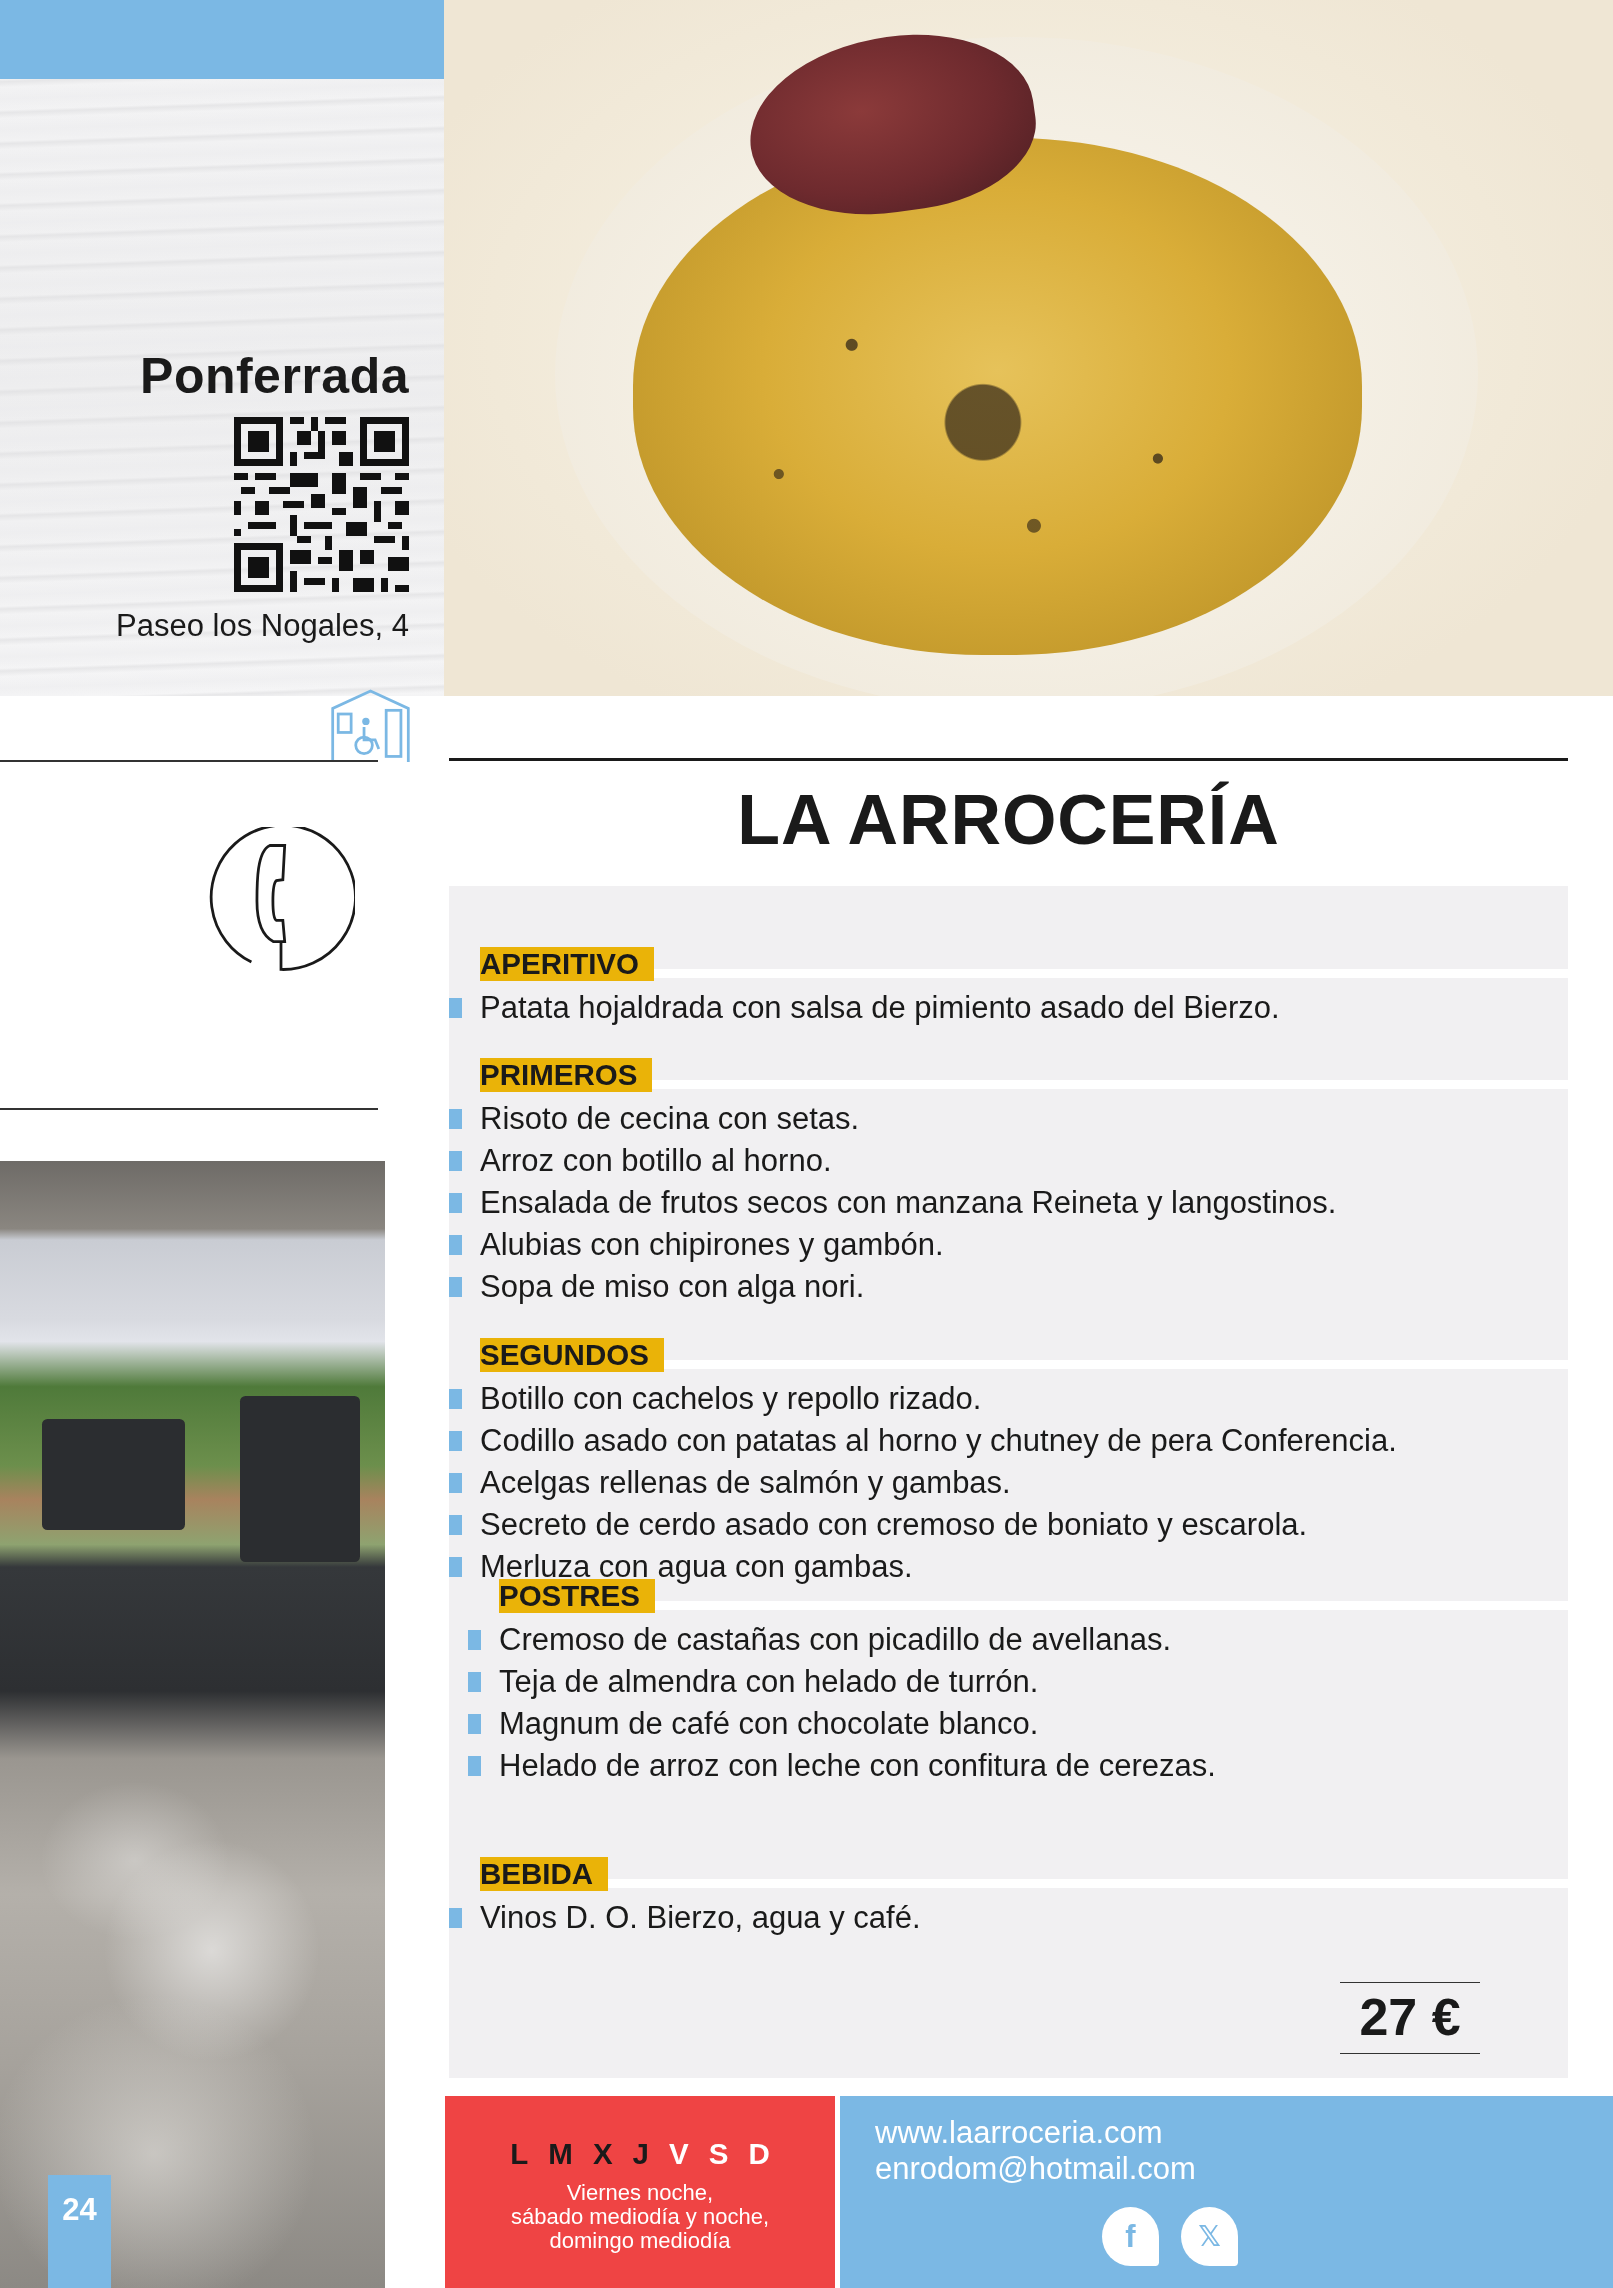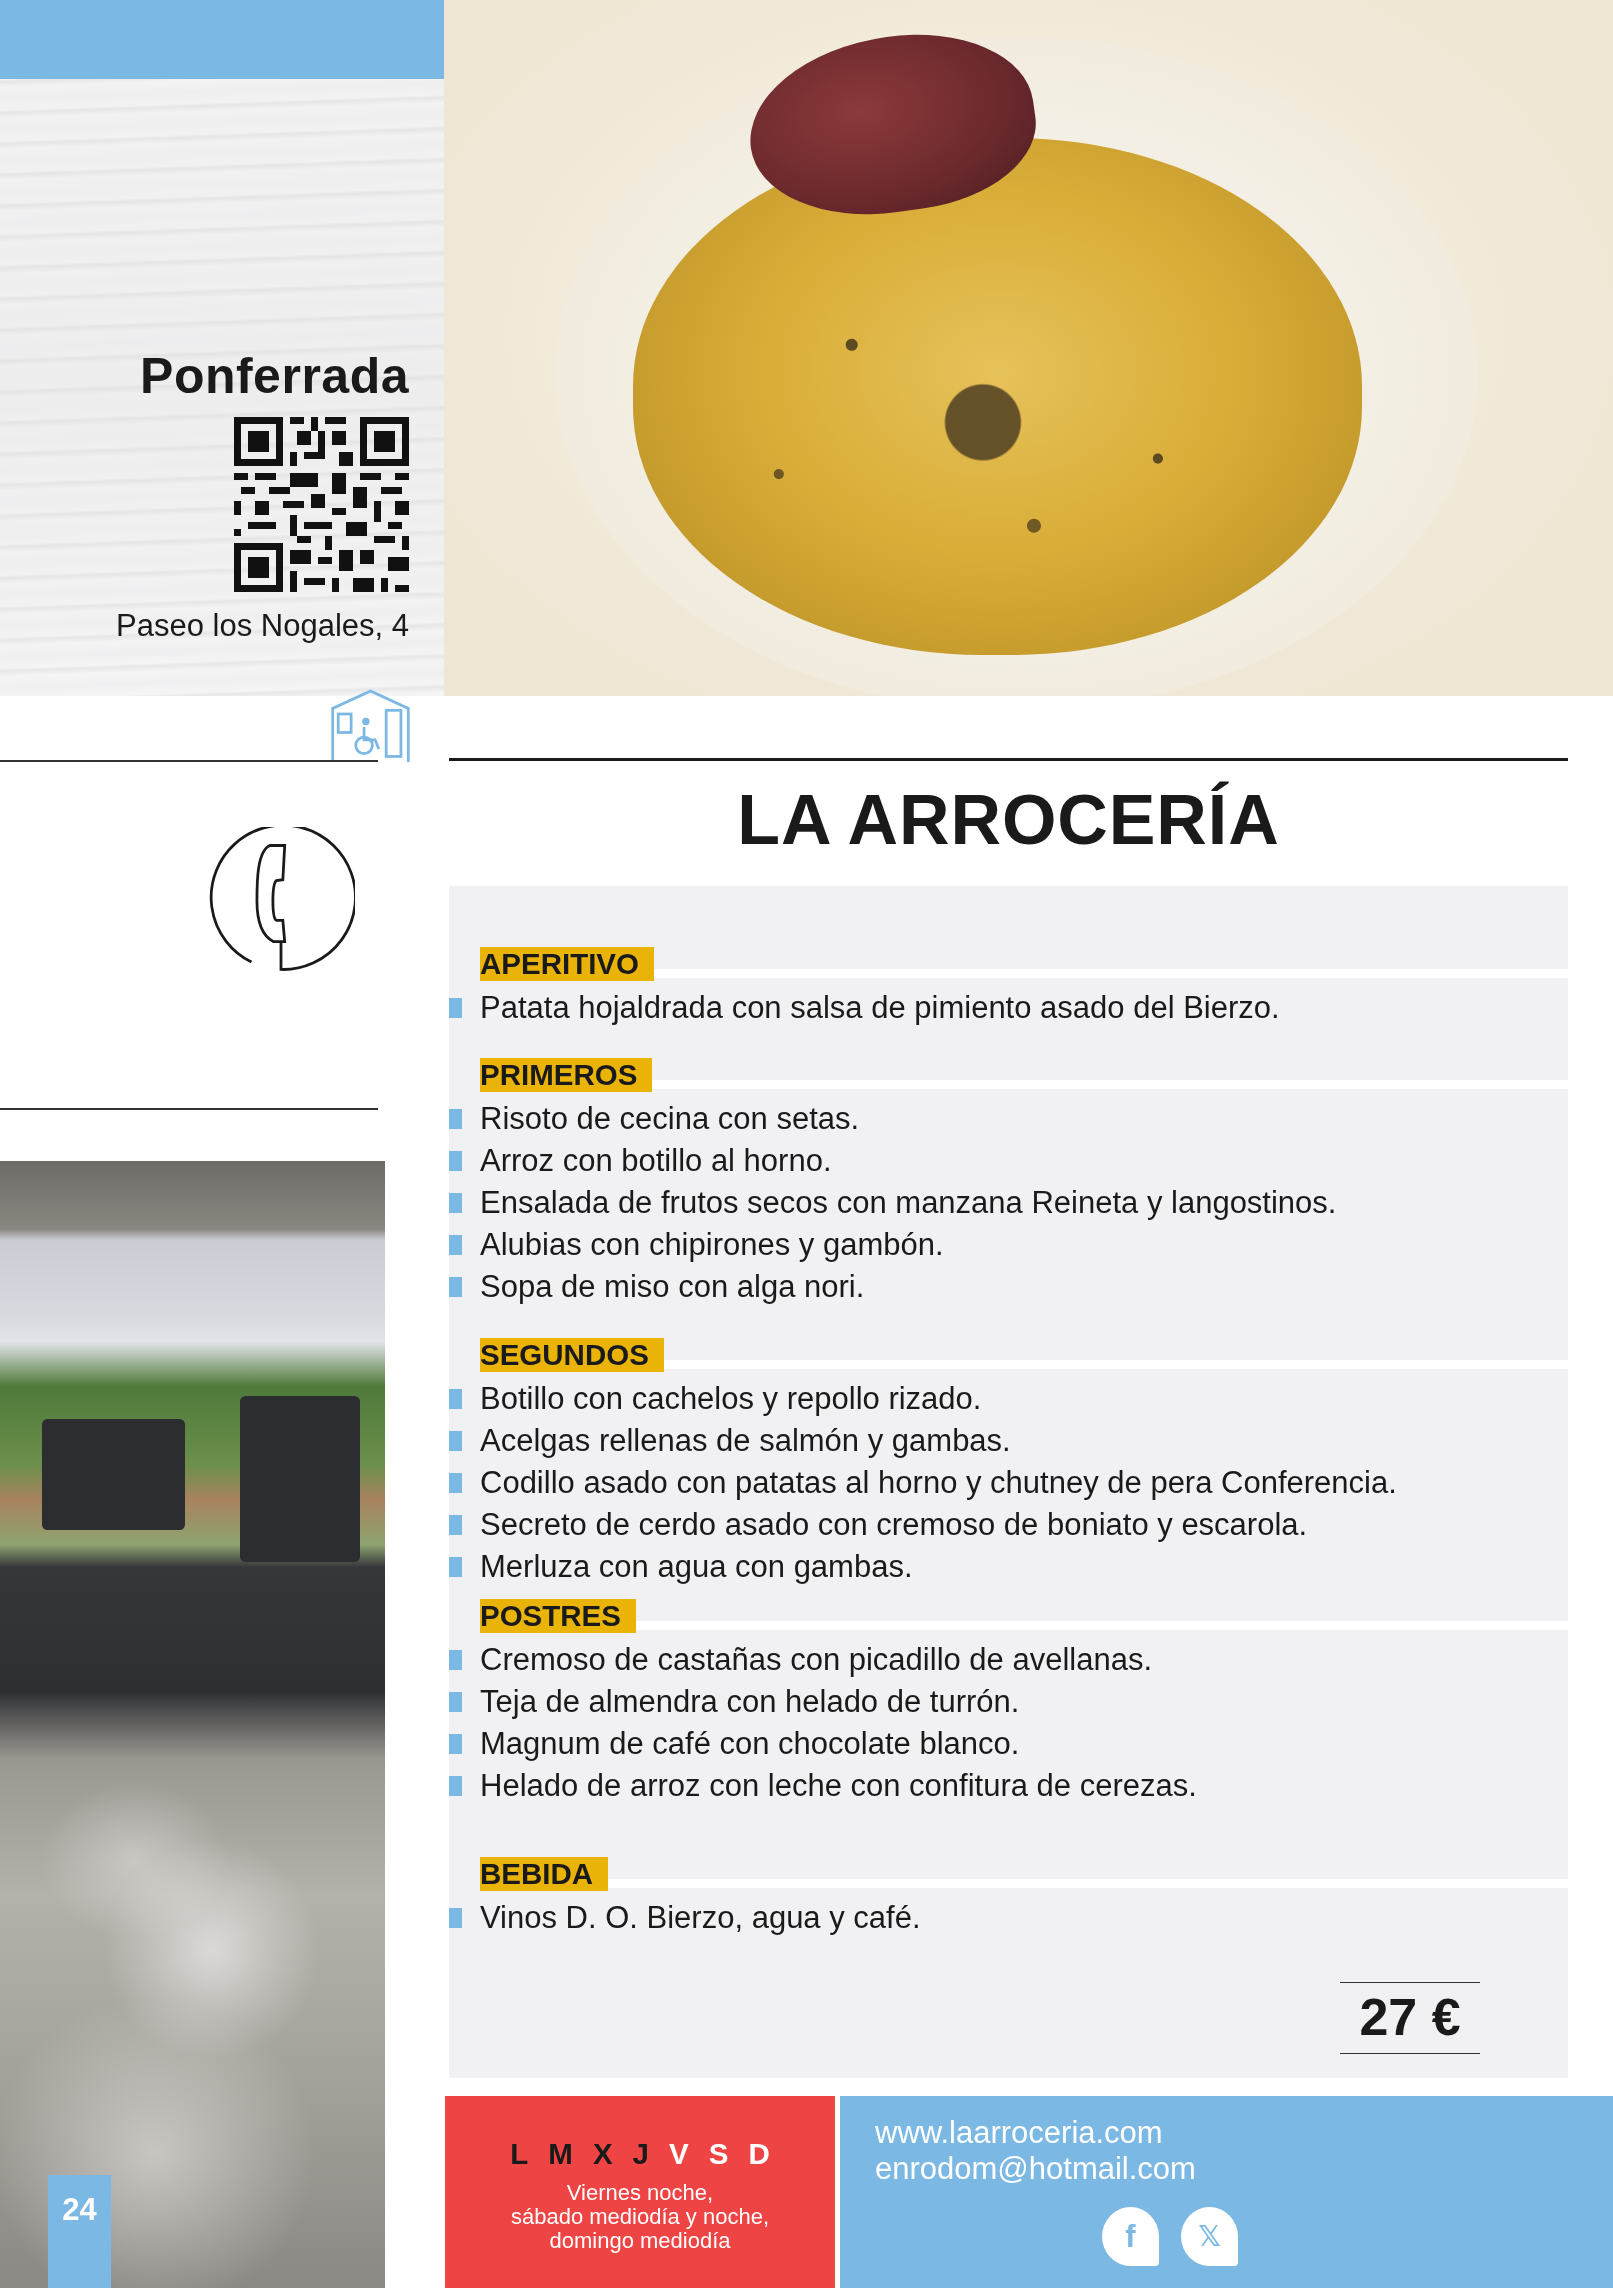--- a/index.html
+++ b/index.html
@@ -223,37 +223,37 @@
     <div class="section-head">
       <div class="bar"></div>
       <span class="label">SEGUNDOS</span>
     </div>
     <div class="item">
         <span class="bullet"></span>
         <span class="text">Botillo con cachelos y repollo rizado.</span>
       </div>
     <div class="item">
         <span class="bullet"></span>
+        <span class="text">Codillo asado con patatas al horno y chutney de pera Conferencia.</span>
+      </div>
+    <div class="item">
+        <span class="bullet"></span>
         <span class="text">Acelgas rellenas de salmón y gambas.</span>
       </div>
     <div class="item">
         <span class="bullet"></span>
-        <span class="text">Codillo asado con patatas al horno y chutney de pera Conferencia.</span>
-      </div>
-    <div class="item">
-        <span class="bullet"></span>
         <span class="text">Secreto de cerdo asado con cremoso de boniato y escarola.</span>
       </div>
     <div class="item">
         <span class="bullet"></span>
         <span class="text">Merluza con agua con gambas.</span>
       </div>
   </div>
 
-  <div class="section" style="top:702px;">
+  <div class="section" style="top:682px;margin-left:19px;">
     <div class="section-head">
       <div class="bar"></div>
       <span class="label">POSTRES</span>
     </div>
     <div class="item">
         <span class="bullet"></span>
         <span class="text">Cremoso de castañas con picadillo de avellanas.</span>
       </div>
     <div class="item">
         <span class="bullet"></span>

